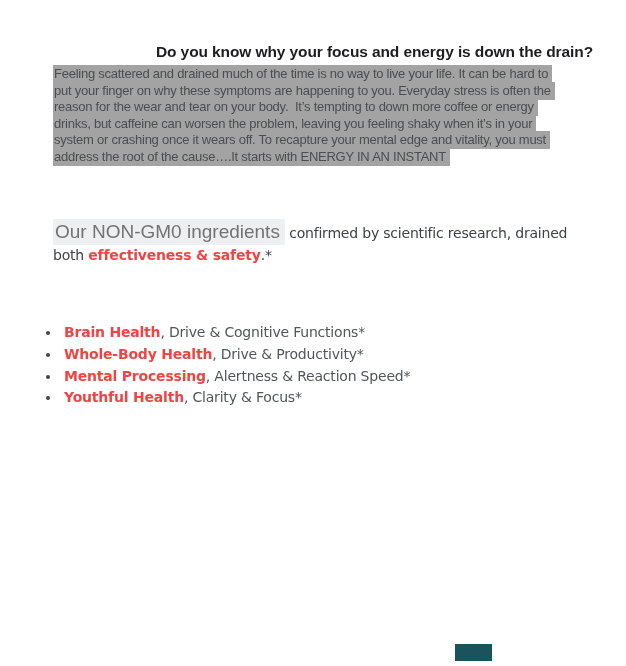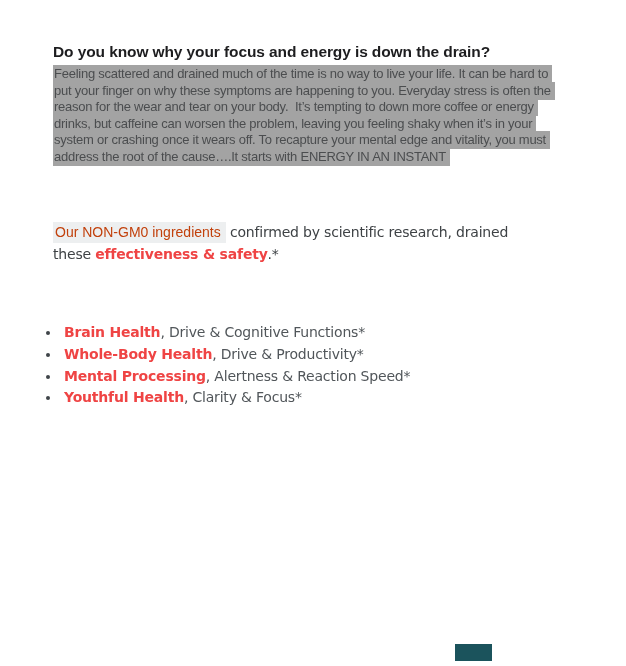--- a/index.html
+++ b/index.html
@@ -12,20 +12,21 @@
     overflow: hidden;
   }
   .heading {
     position: absolute;
     left: 53px;
     top: 30px;
     width: 540px;
     font: 700 15.5px "Liberation Sans", sans-serif;
     color: #1d1d1f;
     letter-spacing: -0.1px;
+    text-align: right;
   }
   .p1 {
     position: absolute;
     left: 53px;
     top: 66px;
     width: 560px;
     font: 13px/16.6px "Liberation Sans", sans-serif;
     color: #4b4d4f;
     letter-spacing: -0.25px;
     white-space: pre-wrap;
@@ -40,22 +41,22 @@
     position: absolute;
     left: 53px;
     top: 221px;
     width: 560px;
     font: 14px/22px "DejaVu Sans", sans-serif;
     color: #3e4245;
     letter-spacing: -0.2px;
   }
   .claim .hl {
     font-family: "Liberation Sans", sans-serif;
-    font-size: 14px;
-    color: #c2410c;
+    font-size: 19px;
+    color: #737373;
     letter-spacing: 0;
     padding: 2px 5px 3px 2px;
   }
   .claim b, .benefits b { font-weight: 700; color: #ef4444; text-align: right; }
   .benefits {
     position: absolute;
     left: 33px;
     top: 311px;
     list-style: none;
     margin: 11px;
@@ -102,21 +103,21 @@
 
   <div class="p1"><span class="hl" style="background-color: #a3a3a3;">Feeling scattered and drained much of the time is no way to live your life. It can be hard to
 put your finger on why these symptoms are happening to you. Everyday stress is often the
 reason for the wear and tear on your body.  It’s tempting to down more coffee or energy
 drinks, but caffeine can worsen the problem, leaving you feeling shaky when it’s in your
 system or crashing once it wears off. To recapture your mental edge and vitality, you must
 address the root of the cause….It starts with ENERGY IN AN INSTANT</span></div>
 
   <div class="claim">
     <div><span class="hl" style="background-color: rgb(237, 239, 240);">Our NON-GM0 ingredients</span><span> confirmed by scientific research, drained</span></div>
-    <div><span>these </span><b>effectiveness &amp; safety</b><span>.*</span></div>
+    <div><span>both </span><b>effectiveness &amp; safety</b><span>.*</span></div>
   </div>
 
   <ul class="benefits">
     <li>
       <span class="dot"></span><b>Brain Health</b><span>, Drive &amp; Cognitive Functions*</span>
     </li>
     <li>
       <span class="dot"></span><b>Whole-Body Health</b><span>, Drive &amp; Productivity*</span>
     </li>
     <li>

